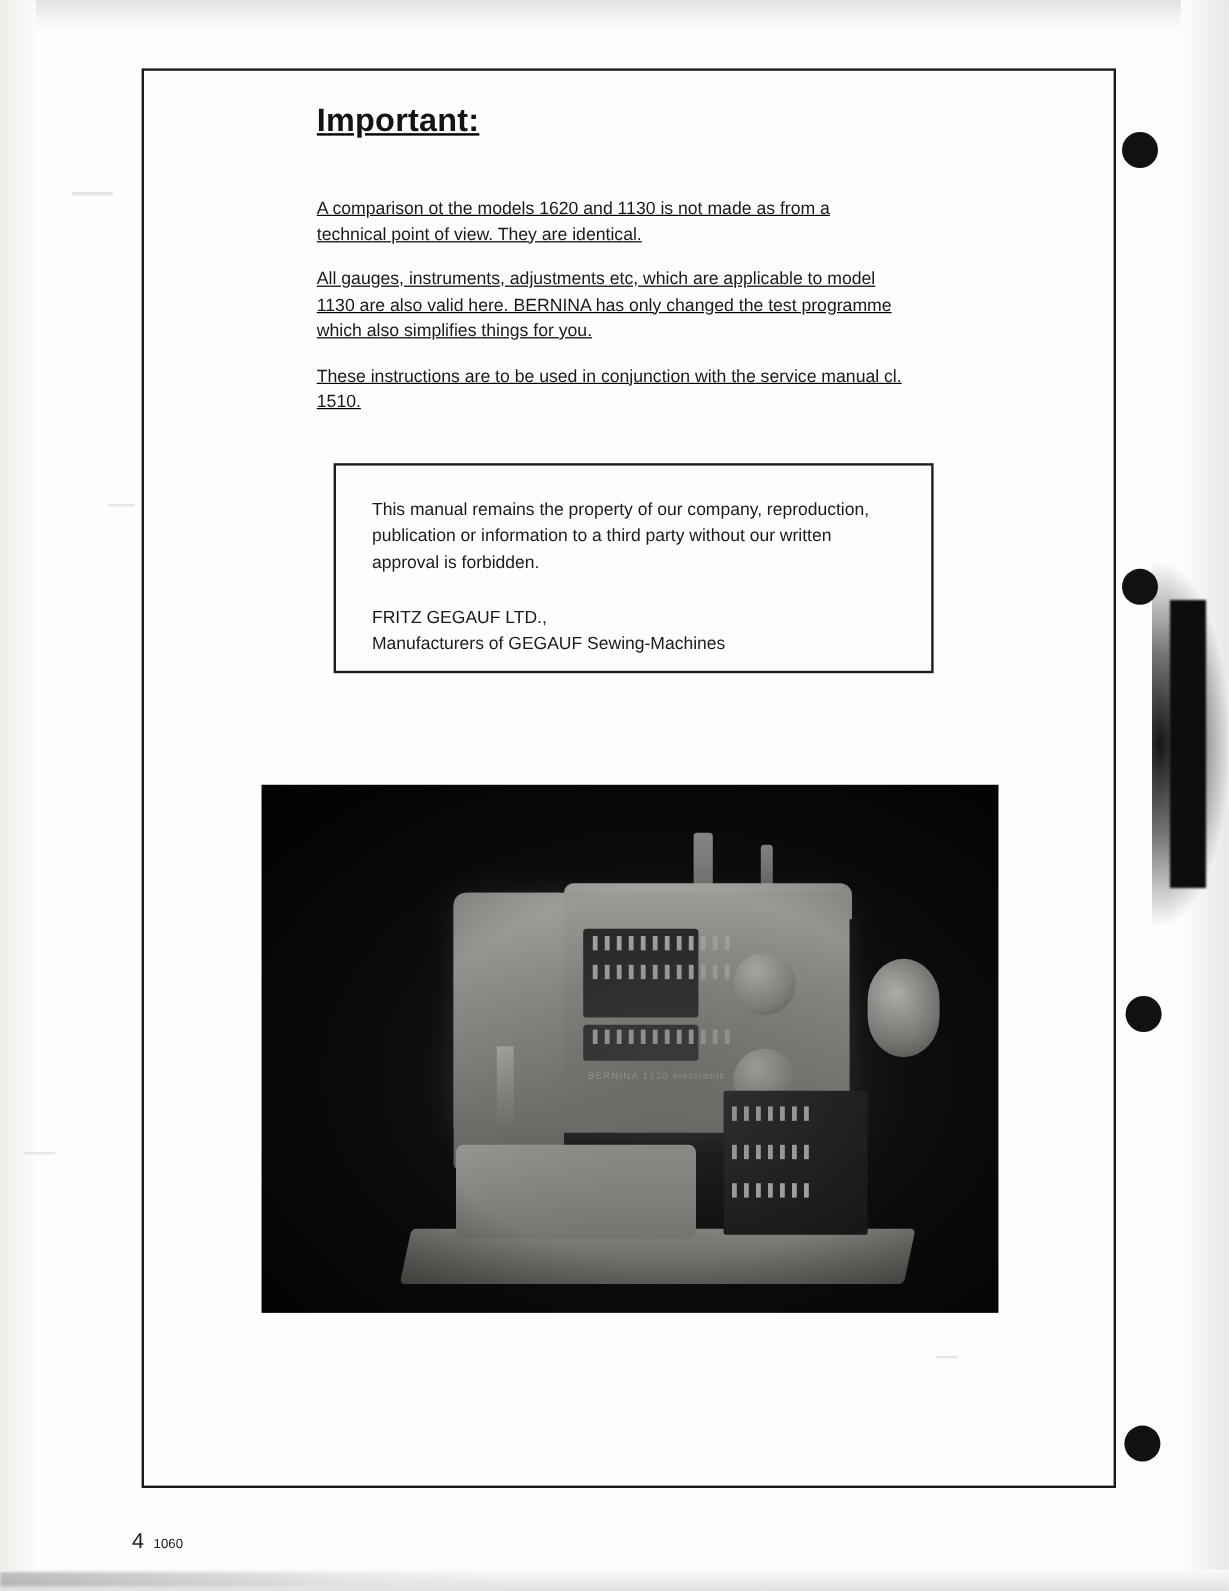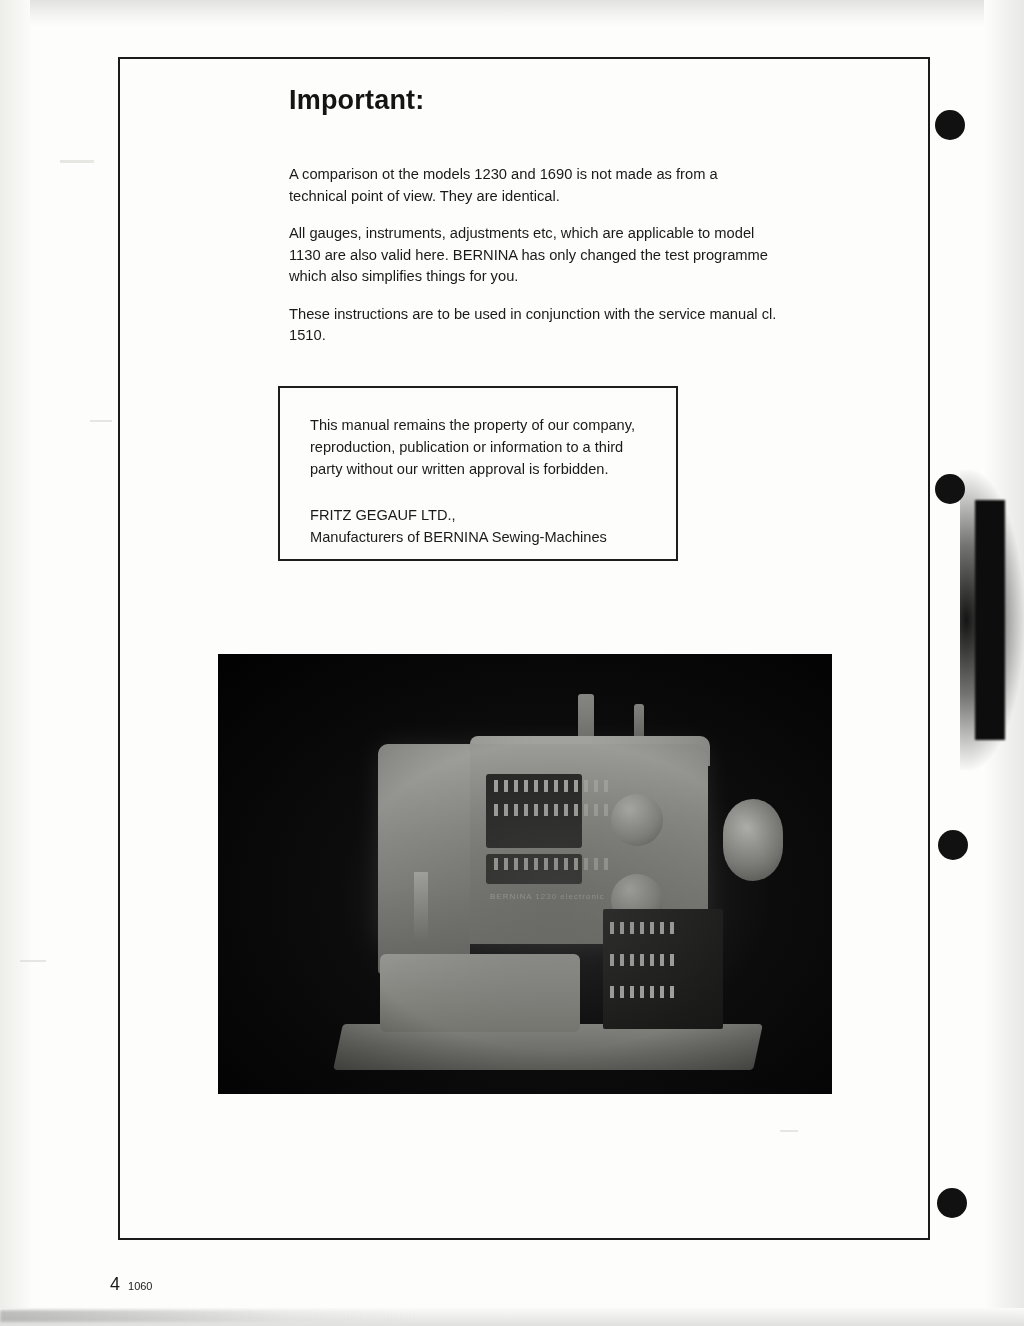--- a/index.html
+++ b/index.html
@@ -84,23 +84,24 @@
     background: #111111;
   }
   .punch-hole.h1 { left: 935px; top: 110px; }
   .punch-hole.h2 { left: 935px; top: 474px; }
   .punch-hole.h3 { left: 938px; top: 830px; }
   .punch-hole.h4 { left: 937px; top: 1188px; }
 
   
   .content {
     position: absolute;
-    left: 289px;
+    left: 264px;
     top: 85px;
     width: 540px;
+    text-decoration: underline;
   }
   .title {
     font-size: 27px;
     font-weight: bold;
     letter-spacing: .2px;
     color: #141414;
     margin: 0 0 48px 0;
   }
   .body-block {
     font-size: 14.7px;
@@ -110,21 +111,21 @@
   }
   .body-block p {
     margin: 0 0 0 0;
   }
   .body-block p + p { margin-top: 16px; }
 
   .notice-box {
     position: absolute;
     left: 278px;
     top: 386px;
-    width: 400px;
+    width: 500px;
     height: 175px;
     border: 2px solid #1d1d1d;
     box-sizing: border-box;
   }
   .notice-inner {
     padding: 26px 28px 0 30px;
     font-size: 14.6px;
     line-height: 22px;
     color: #1a1a1a;
   }
@@ -278,32 +279,32 @@
 <div class="page-frame"></div>
 
 <div class="punch-hole h1"></div>
 <div class="punch-hole h2"></div>
 <div class="punch-hole h3"></div>
 <div class="punch-hole h4"></div>
 
 <div class="content">
   <h1 class="title">Important:</h1>
   <div class="body-block">
-    <p>A comparison ot the models 1230 and 1690 is not made as from a technical point of view. They are identical.</p>
+    <p>A comparison ot the models 1620 and 1130 is not made as from a technical point of view. They are identical.</p>
     <p>All gauges, instruments, adjustments etc, which are applicable to model 1130 are also valid here. BERNINA has only changed the test programme which also simplifies things for you.</p>
     <p>These instructions are to be used in conjunction with the service manual cl. 1510.</p>
   </div>
 </div>
 
 <div class="notice-box">
   <div class="notice-inner">
     <p>This manual remains the property of our company, reproduction, publication or information to a third party without our written approval is forbidden.</p>
     <div class="para2">
       <p>FRITZ GEGAUF LTD.,</p>
-      <p>Manufacturers of BERNINA Sewing-Machines</p>
+      <p>Manufacturers of GEGAUF Sewing-Machines</p>
     </div>
   </div>
 </div>
 
 <div class="photo-wrap">
   <div class="sm sm-base"></div>
   <div class="sm sm-spool"></div>
   <div class="sm sm-spool2"></div>
   <div class="sm sm-arm-top"></div>
   <div class="sm sm-body"></div>

